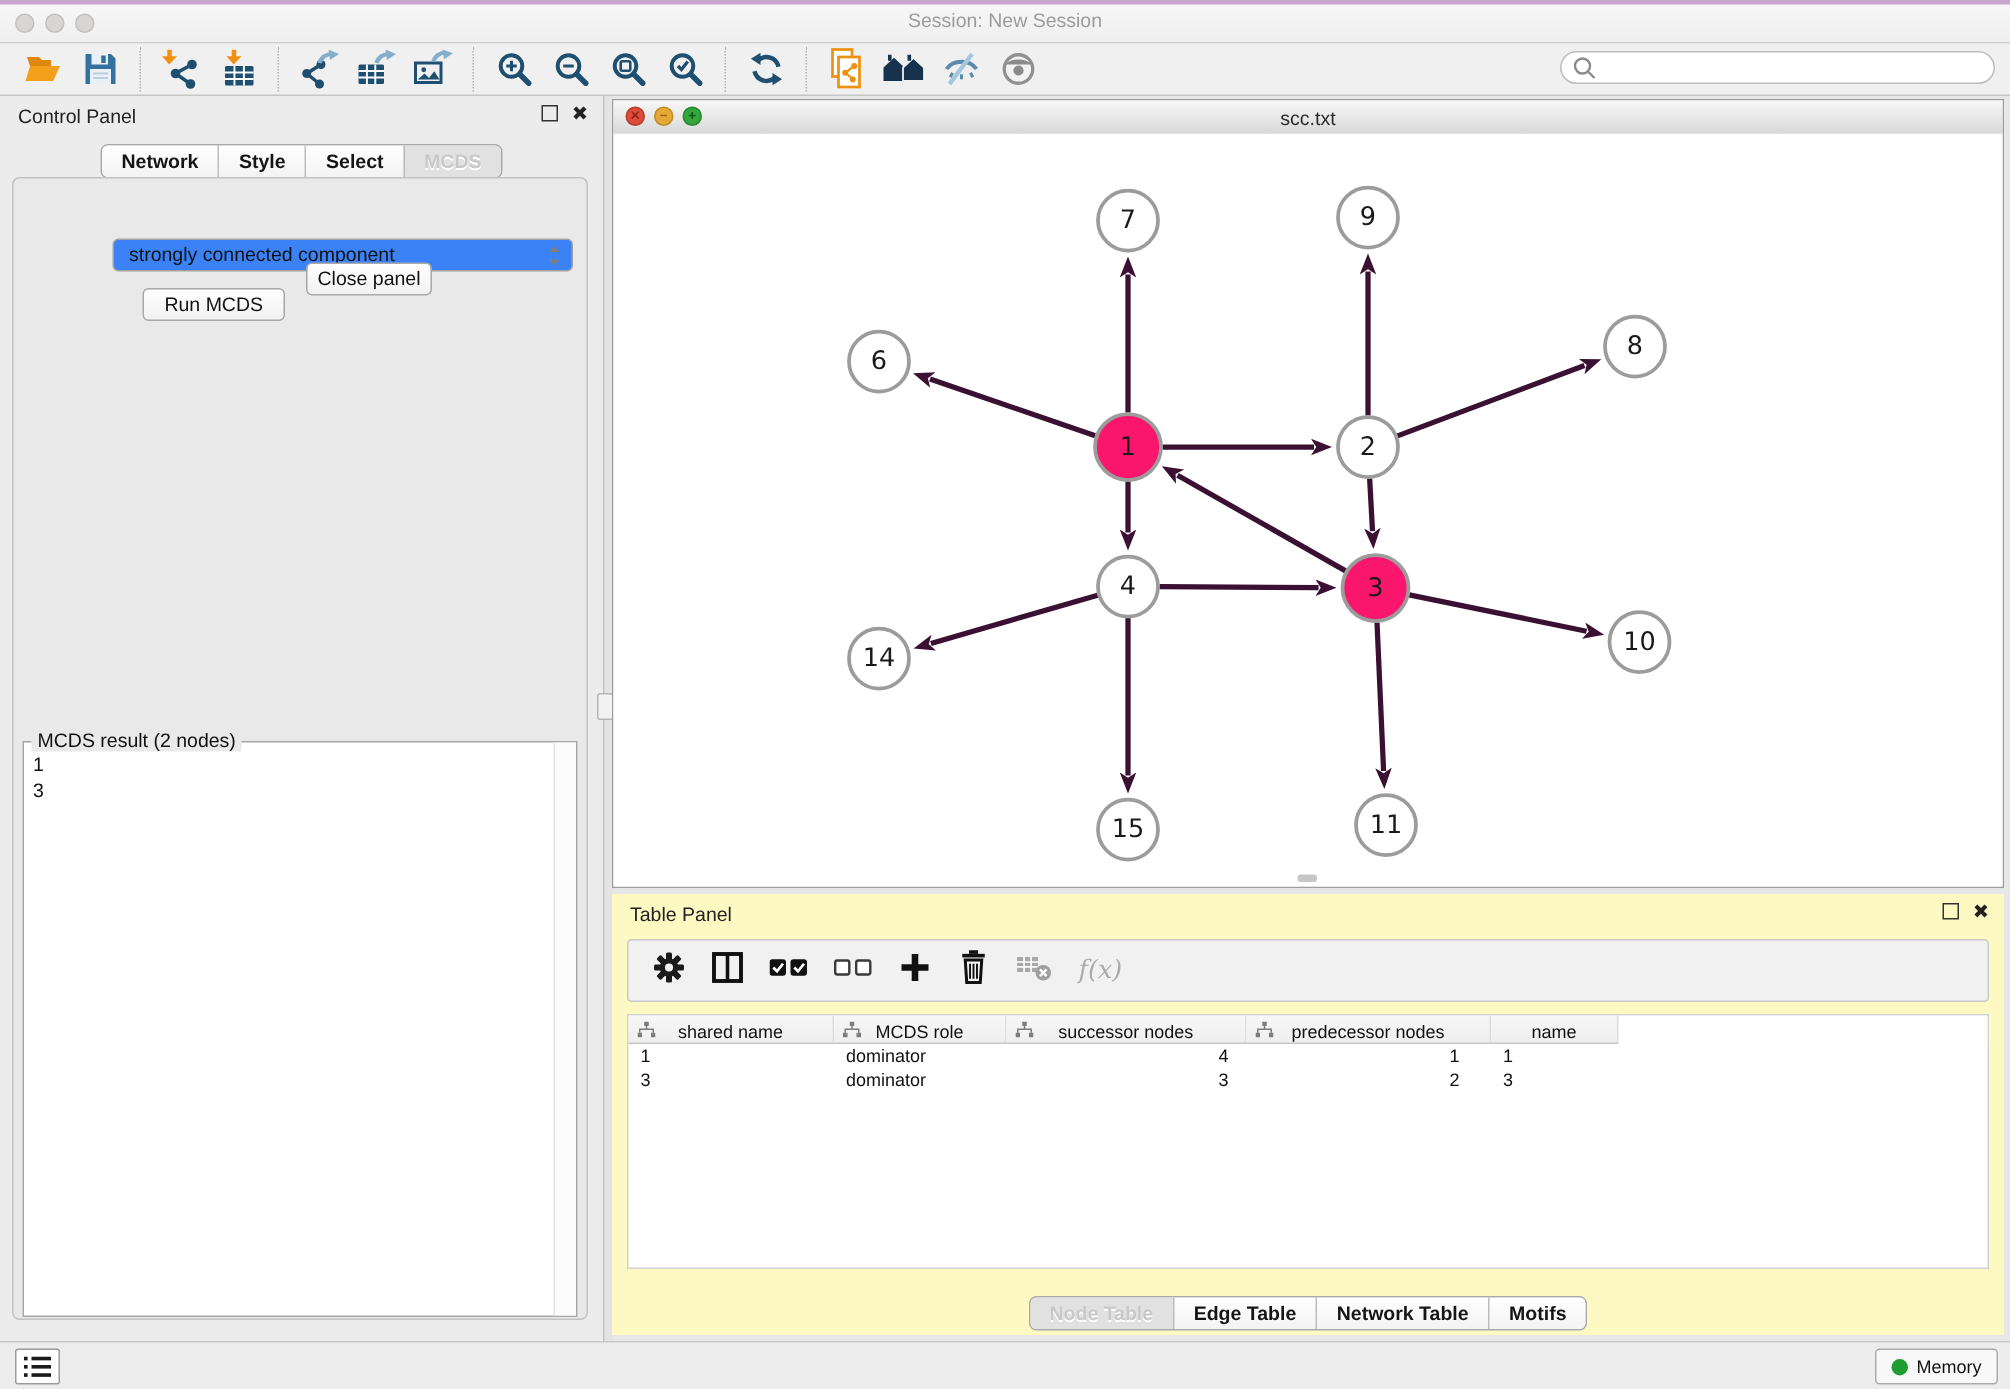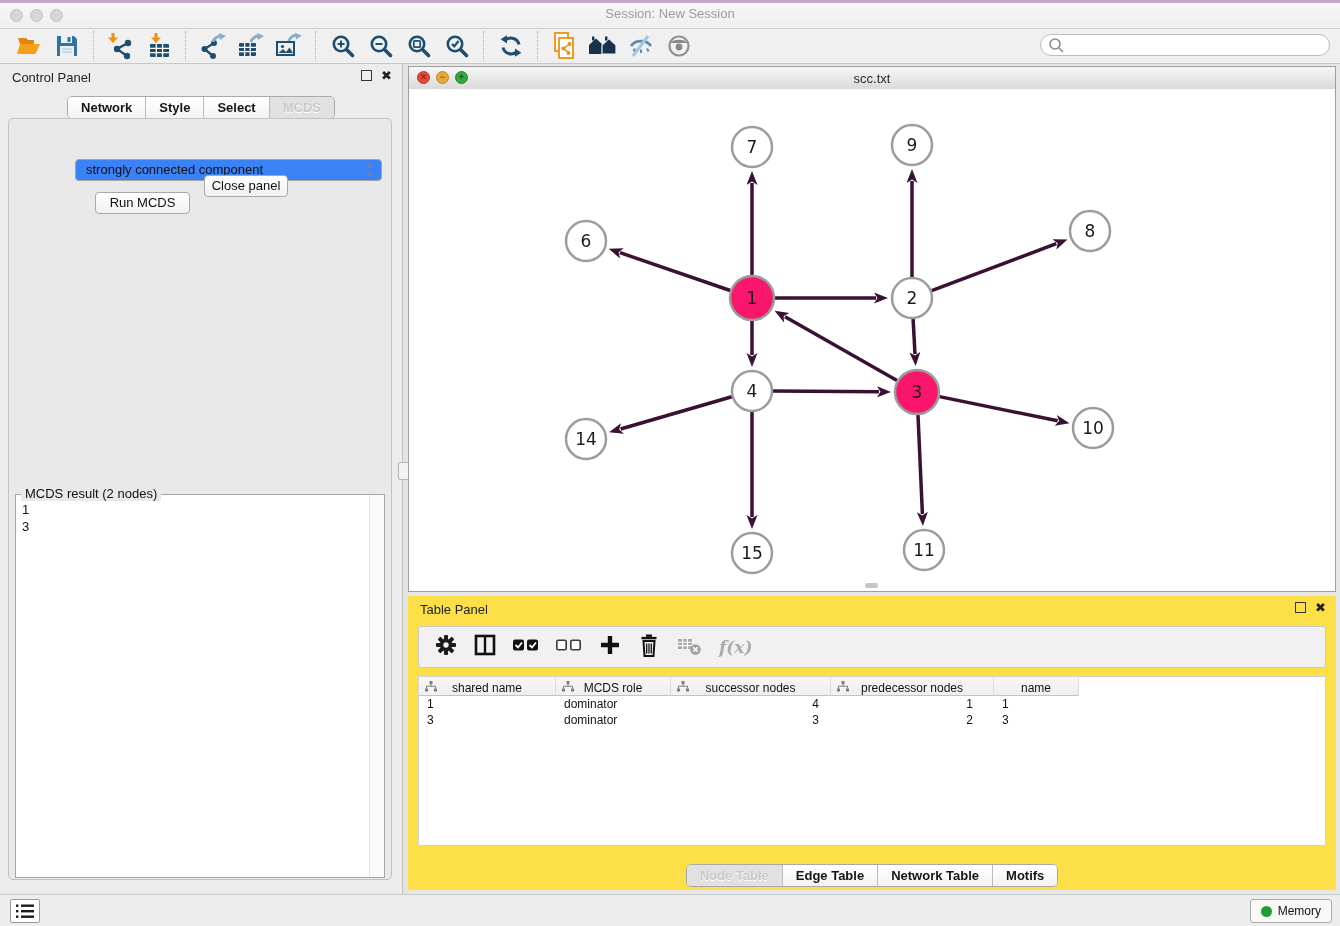--- a/index.html
+++ b/index.html
@@ -67,24 +67,24 @@
     border-bottom:1px solid #ABABAB;}
   .tl{position:absolute;top:4px;width:13px;height:13px;border-radius:50%;box-sizing:border-box;
     display:flex;align-items:center;justify-content:center;font-size:9px;font-weight:700;line-height:9px;}
   #tl-close{left:8px;background:#DD4B39;border:1px solid #B53A2B;color:#7E1D12;}
   #tl-min{left:27px;background:#E6A935;border:1px solid #C08C27;color:#8F6A14;}
   #tl-zoom{left:46px;background:#33A73B;border:1px solid #27862E;color:#14521A;}
   #nw-titlebar .title{position:absolute;left:0;right:0;top:4px;text-align:center;font-size:13px;color:#2A2A2A;}
   #graph-canvas{position:absolute;left:0;top:22px;width:926px;height:502px;background:#fff;}
   #hscroll-handle{position:absolute;left:456px;bottom:3px;width:13px;height:5px;background:#C7C7C7;border-radius:2px;}
   
-  #table-panel{position:absolute;left:408px;top:596px;width:928px;height:294px;background:#fde047;}
+  #table-panel{position:absolute;left:408px;top:596px;width:928px;height:294px;background:#fef9c3;}
   #tp-toolbar{position:absolute;left:10px;top:30px;width:908px;height:42px;background:#F1F1F1;
     border:1px solid #C9C9C9;border-radius:3px;box-sizing:border-box;display:flex;align-items:center;
-    gap:17px;padding-left:16px;font-weight:bold;}
+    gap:17px;padding-left:16px;}
   .fx{font-family:"DejaVu Serif","Liberation Serif",serif;font-style:italic;font-size:17px;color:#ABABAB;}
   #data-table{position:absolute;left:10px;top:80px;width:908px;height:170px;background:#fff;
     border:1px solid #D2D2D2;box-sizing:border-box;overflow:hidden;}
   #table-header{display:flex;height:19px;}
   .th-cell{position:relative;display:flex;align-items:flex-end;justify-content:center;
     background:linear-gradient(#F7F7F7,#EFEFEF);border-right:1px solid #DCDCDC;
     border-bottom:1px solid #C4C4C4;font-size:12px;color:#111;box-sizing:border-box;flex:0 0 auto;}
   .th-cell .tree-ic{position:absolute;left:6px;top:4px;}
   .th-fill{flex:1;background:#fff;}
   .tr-row{display:flex;height:16px;font-size:12px;color:#111;}

